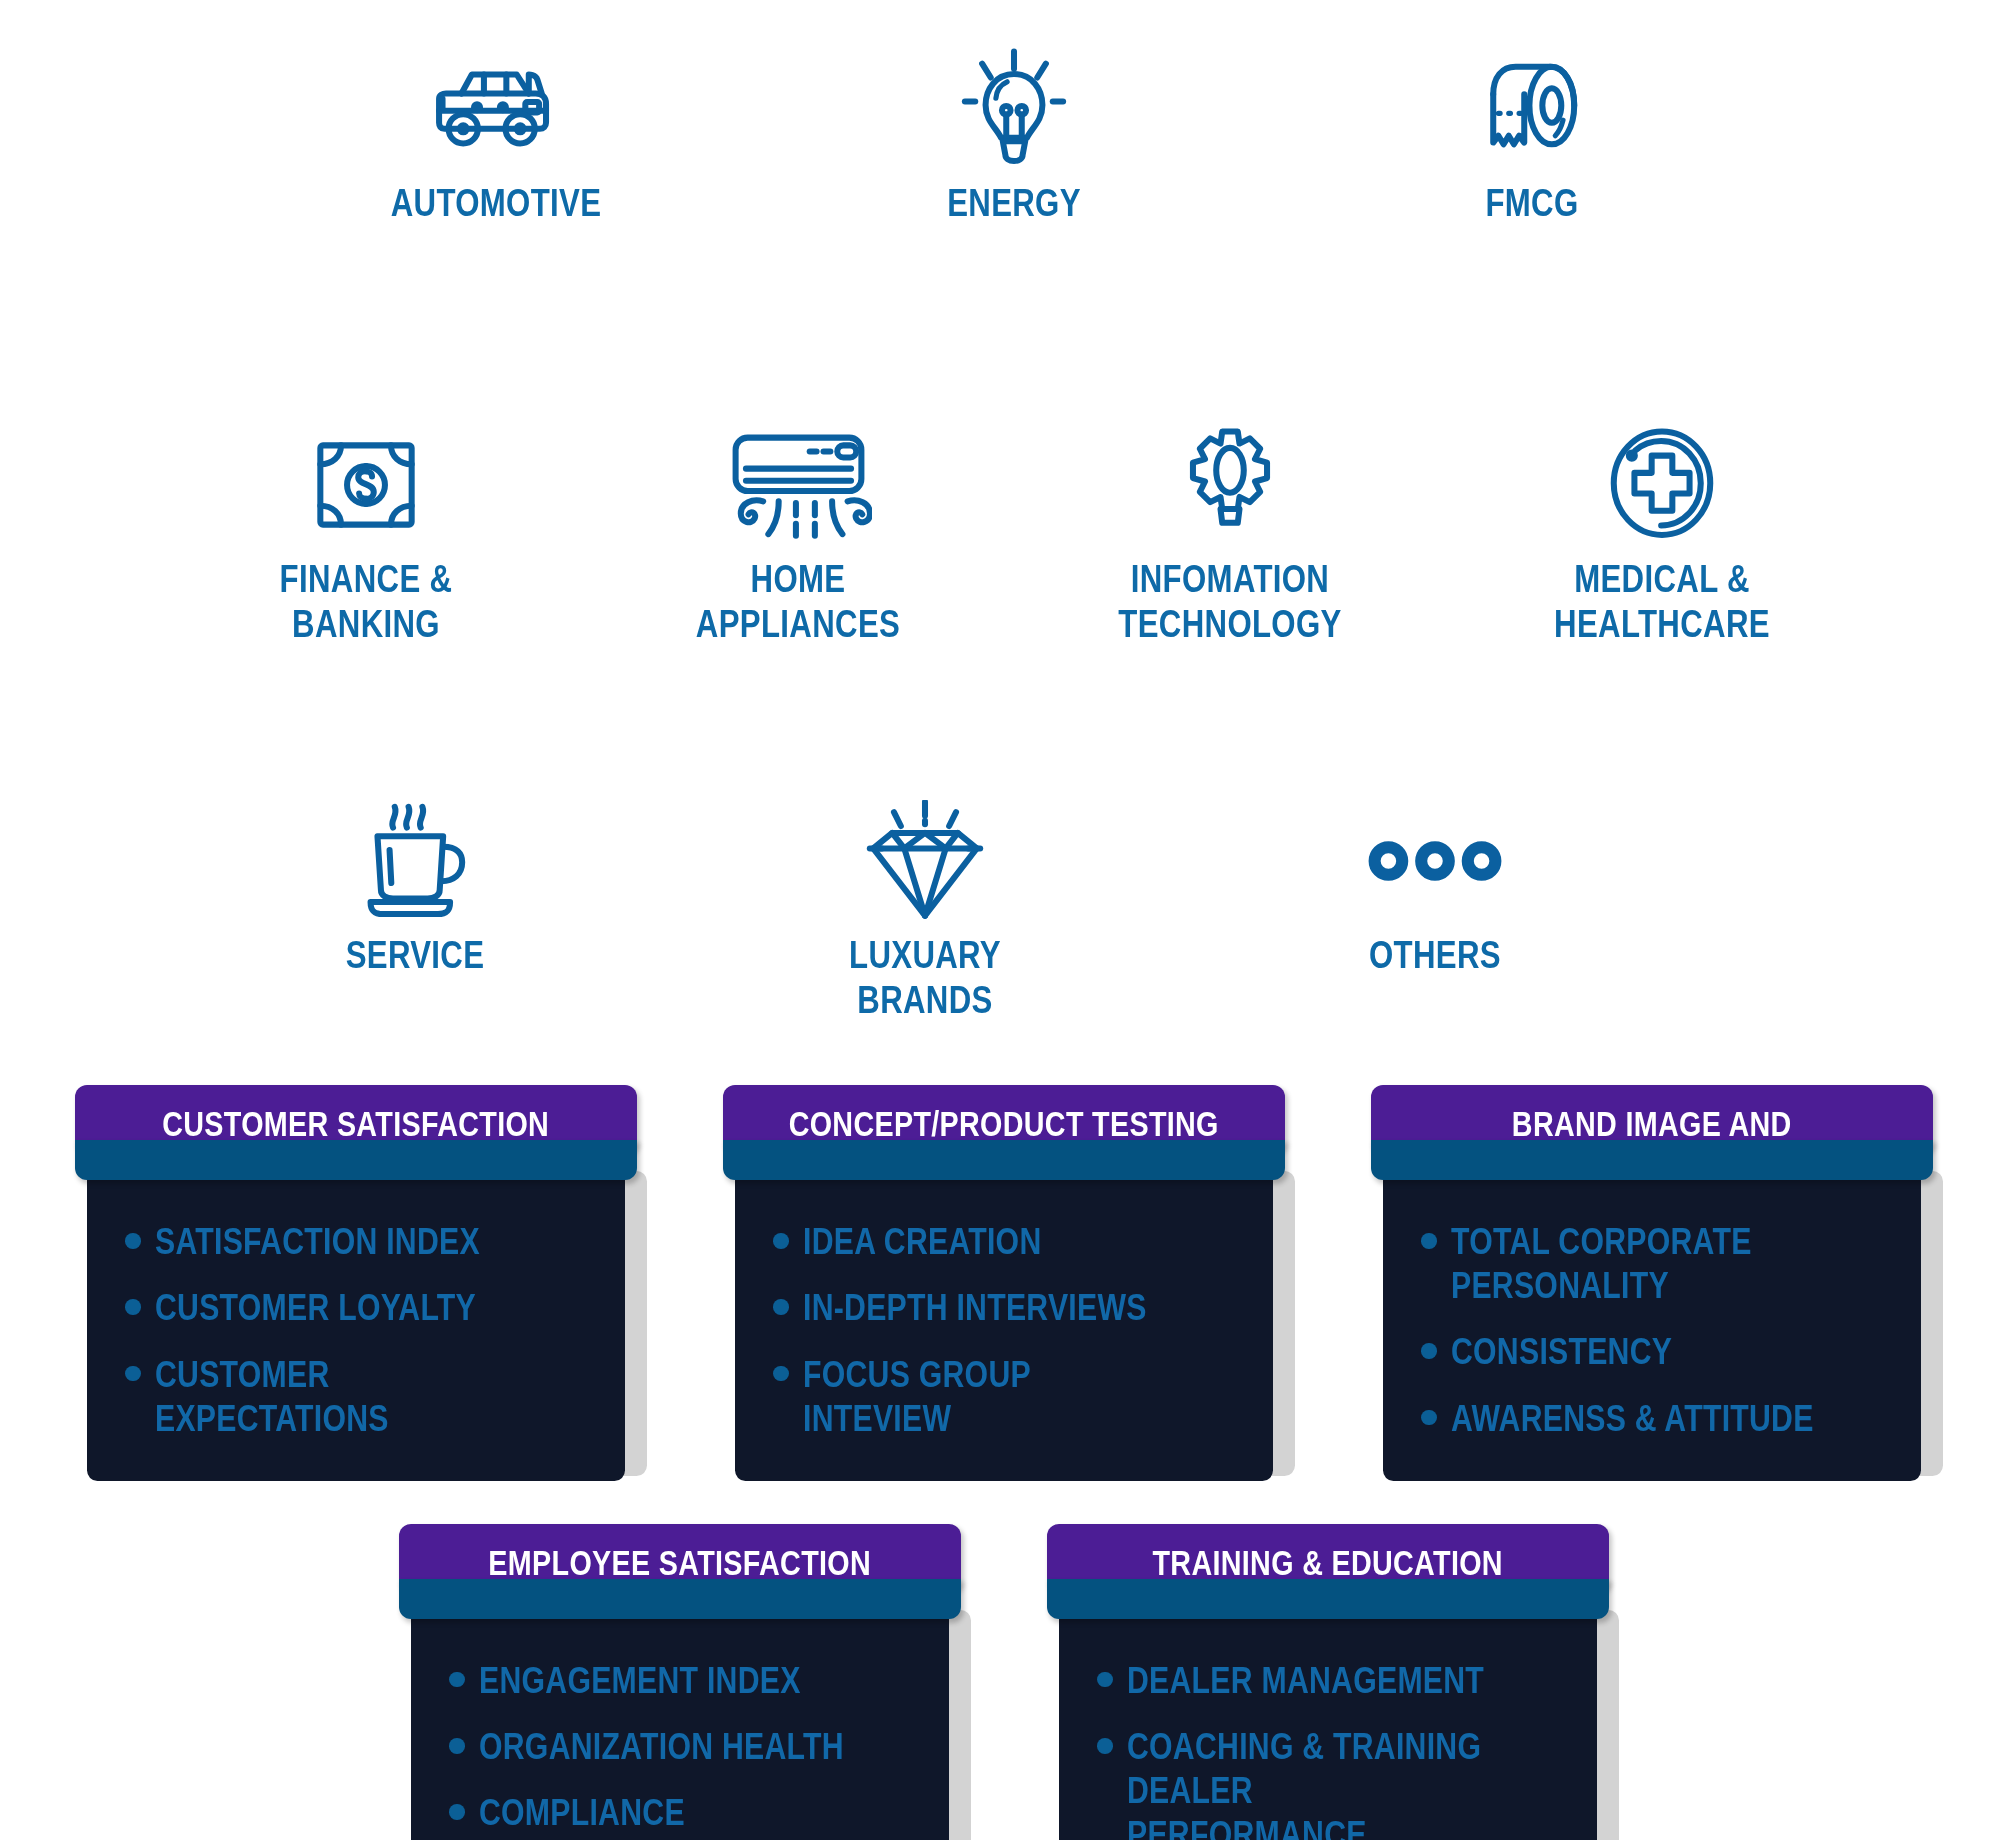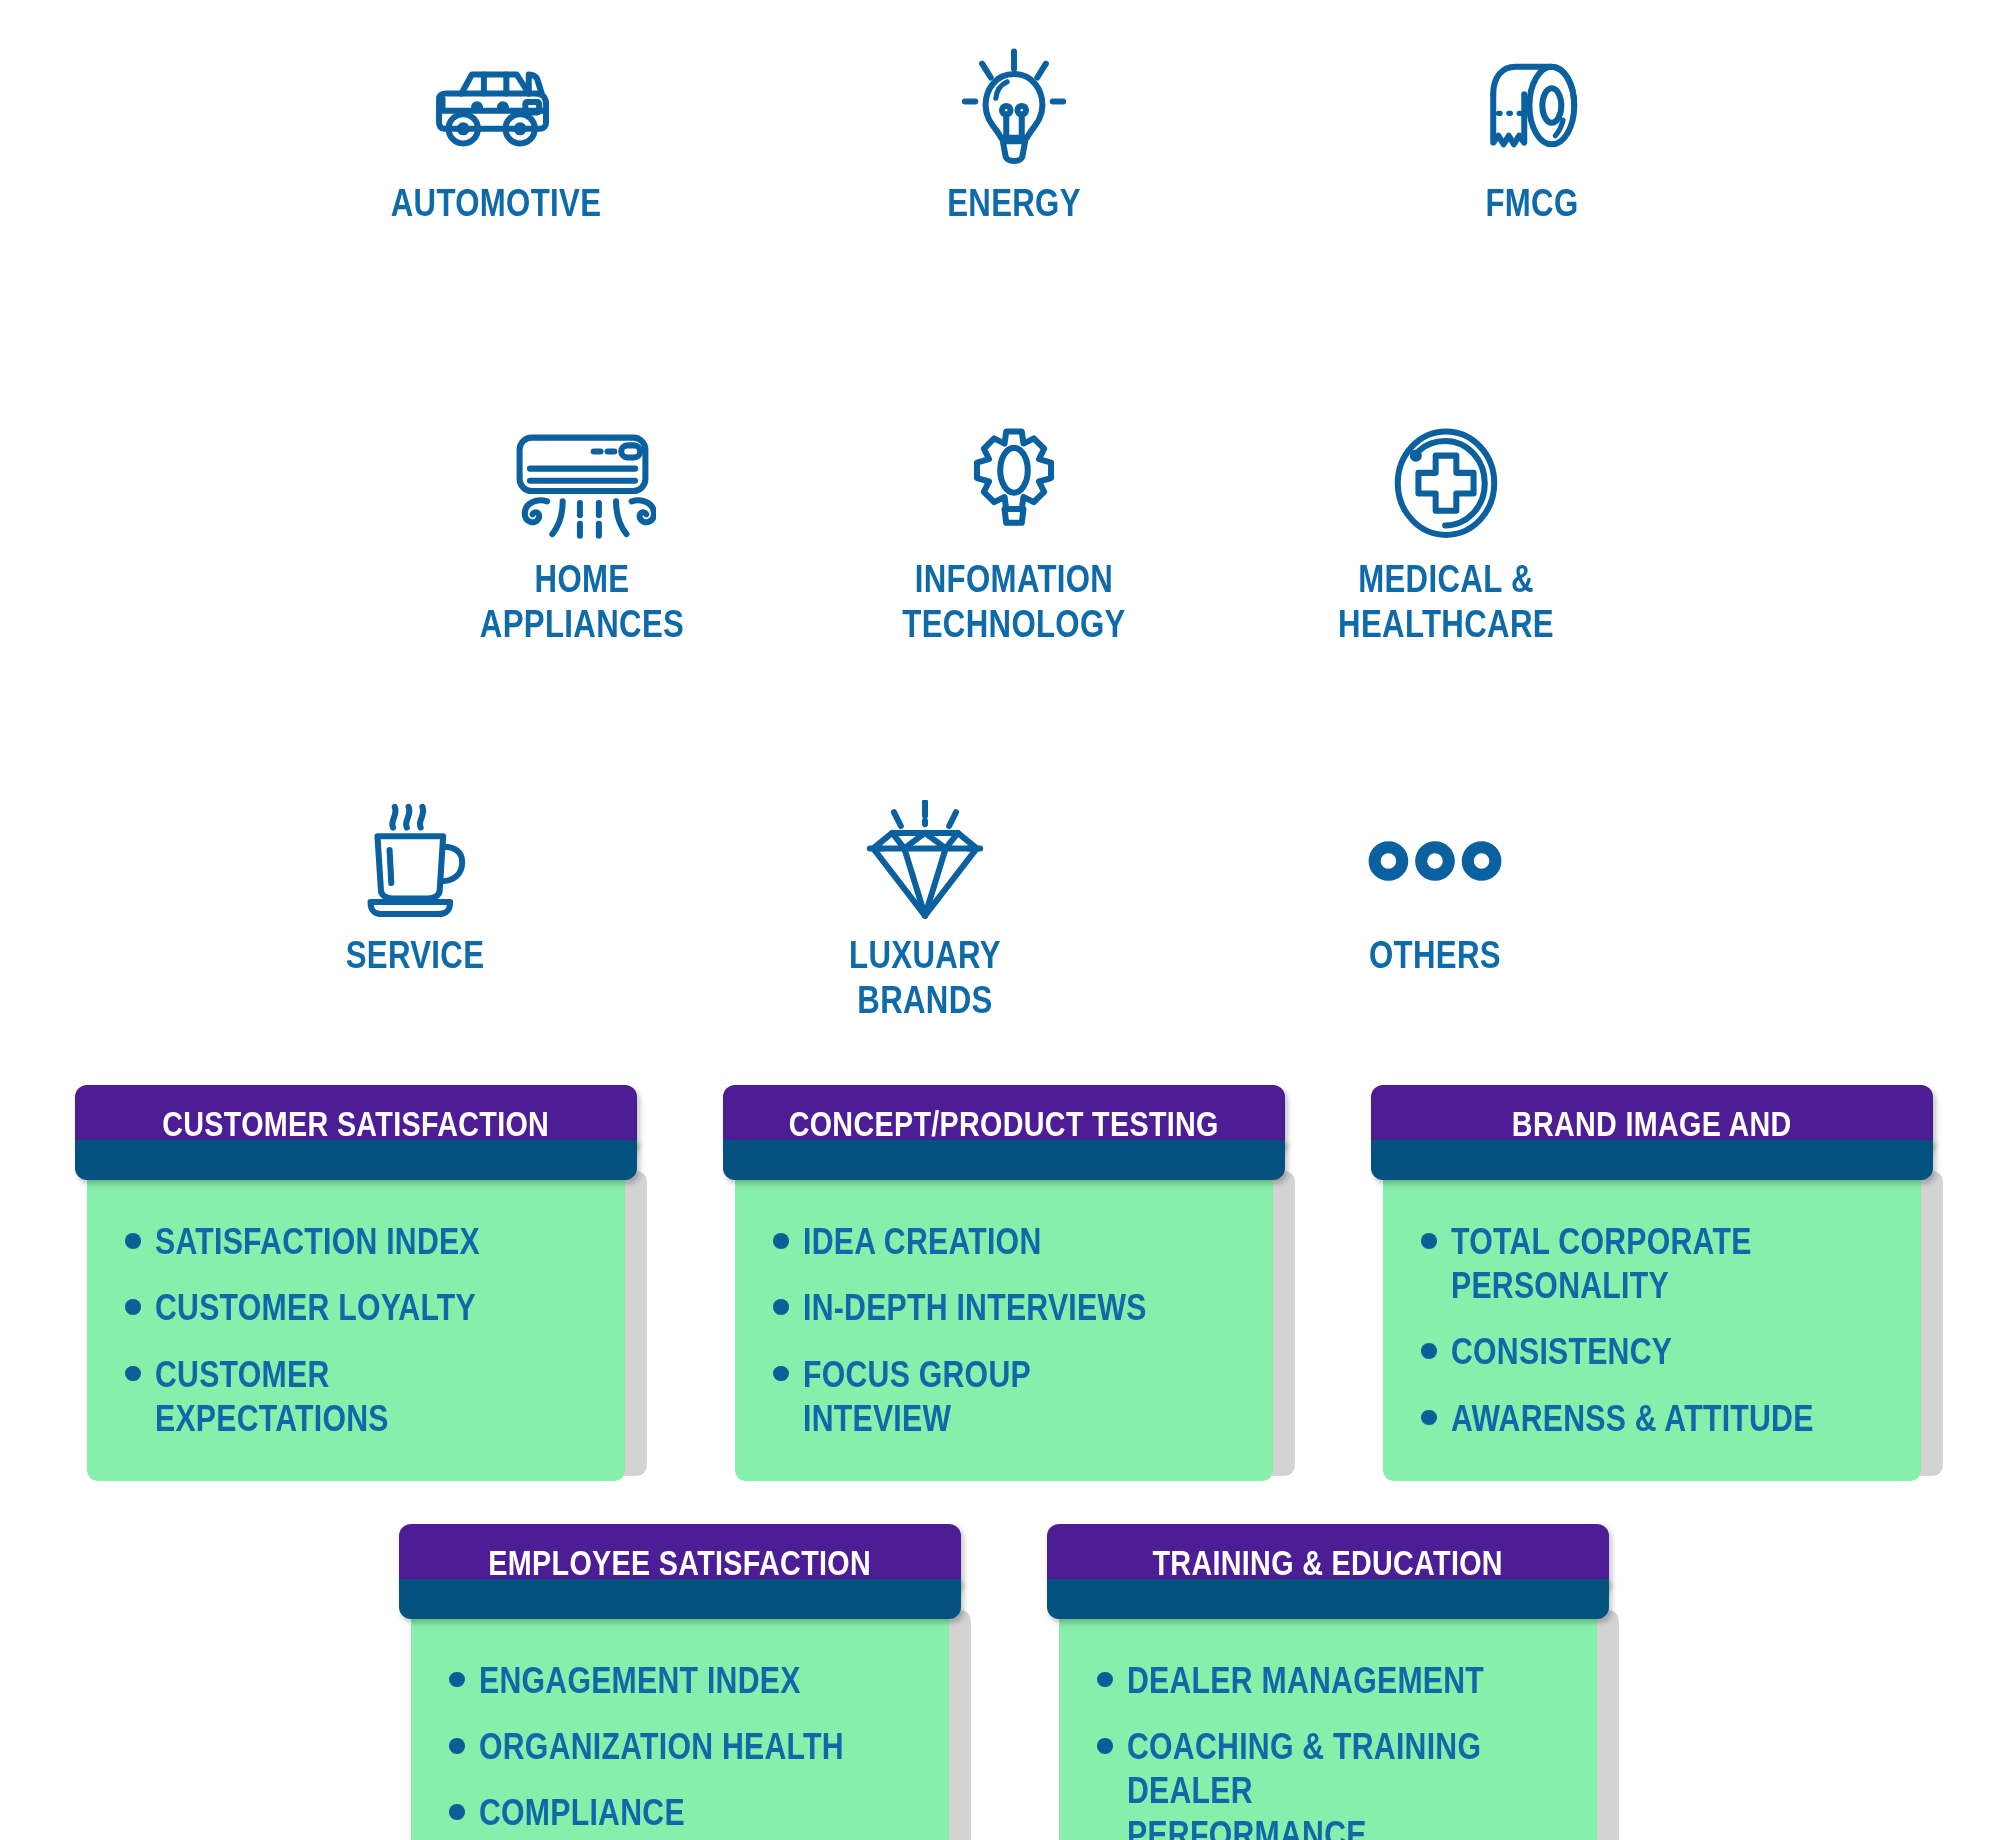--- a/index.html
+++ b/index.html
@@ -128,21 +128,21 @@
     height: 40px;
     background: #045280;
     border-radius: 0 0 12px 12px;
     box-shadow: 2.6px 3.5px 5.2px rgba(0,0,0,0.22);
   }
 
   .card-body {
     position: relative;
     z-index: 2;
     margin: 0 12px 0 12px;
-    background: #86efac;
+    background: #0f172a;
     border-radius: 0 0 10.4px 10.4px;
     padding: 40px 26px 40px 38px;
     min-height: 216px;
   }
 
   .card-row-bottom .card-body { min-height: 216px; }
 
   .bullet-list { list-style: none; }
 
   .bullet-item {
@@ -247,20 +247,39 @@
             </g>
           </svg>
         </div>
         <div class="icon-label">FMCG</div>
       </div>
 
     </div>
 
     <div class="icon-row icon-row-2">
 
+      <div class="icon-cell">
+        <div class="icon-art">
+          <svg width="112" height="104" viewBox="0 0 130 120">
+            <g fill="none" stroke="#0B60A0" stroke-width="7" stroke-linecap="round" stroke-linejoin="round">
+              <rect x="12" y="14" width="106" height="92" rx="3"></rect>
+              <path d="M12 36 C26 36 36 27 36 14"></path>
+              <path d="M118 36 C104 36 94 27 94 14"></path>
+              <path d="M12 84 C26 84 36 93 36 106"></path>
+              <path d="M118 84 C104 84 94 93 94 106"></path>
+              <circle cx="65" cy="60" r="22"></circle>
+              <path d="M72 50 C72 46 68 44 64 44 C59 44 56 47 56 51 C56 60 74 58 74 68 C74 73 70 76 65 76 C60 76 57 73 57 70"></path>
+              <line x1="65" y1="38" x2="65" y2="44"></line>
+              <line x1="65" y1="76" x2="65" y2="82"></line>
+            </g>
+          </svg>
+        </div>
+        <div class="icon-label">FINANCE &amp;
+BANKING</div>
+      </div>
 
       <div class="icon-cell">
         <div class="icon-art">
           <svg width="147" height="112" viewBox="0 0 170 130">
             <g fill="none" stroke="#0B60A0" stroke-width="7" stroke-linecap="round" stroke-linejoin="round">
               <rect x="12" y="10" width="146" height="62" rx="14"></rect>
               <line x1="98" y1="26" x2="106" y2="26"></line>
               <line x1="114" y1="26" x2="122" y2="26"></line>
               <rect x="130" y="19" width="22" height="14" rx="7"></rect>
               <line x1="24" y1="46" x2="146" y2="46"></line>

